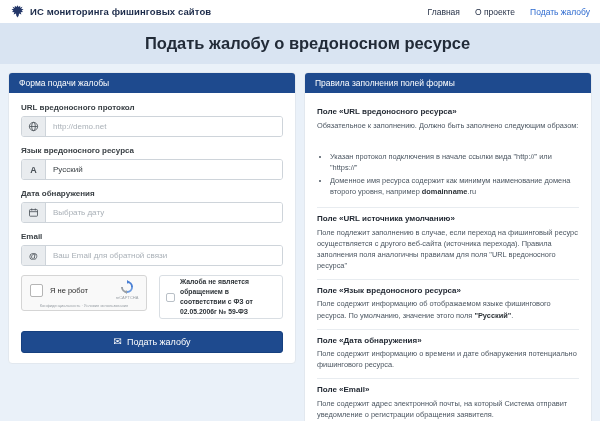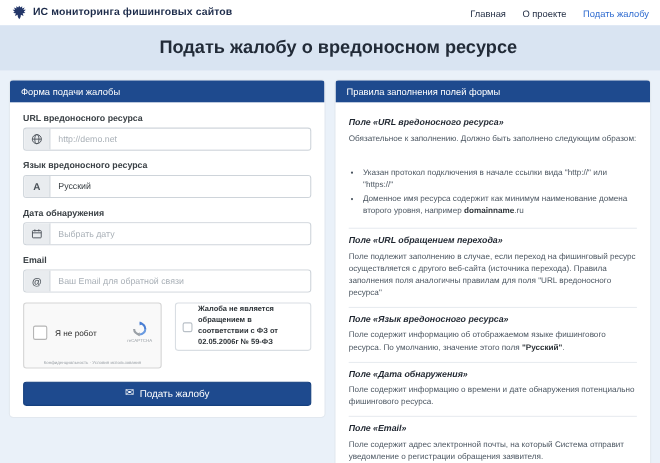--- a/index.html
+++ b/index.html
@@ -27,38 +27,38 @@
 
   
   .field { margin-bottom:9px; }
   .field label { display:block; font-size:8px; font-weight:bold; color:#3a4045; margin-bottom:4px; }
   .input-group { display:flex; border:1px solid #ced4da; border-radius:3px; height:21px; overflow:hidden; background:#fff; }
   .prefix { width:24px; background:#e9ecef; border-right:1px solid #ced4da; display:flex; align-items:center; justify-content:center; color:#495057; font-size:9px; font-weight:bold; flex:none; }
   .input-group input { flex:1; border:0; outline:0; font-size:8px; padding:0 7px; color:#3a4045; font-family:inherit; min-width:0; }
   .input-group input::placeholder { color:#a9b0b7; }
 
   .captcha-row { display:flex; gap:12px; margin:4px 0 12px; }
-  .recaptcha { flex:1; border:1px solid #d5d5d5; border-radius:3px; background:#f9f9f9; position:relative; height:60px; padding:6px 6px 12px 8px; display:flex; align-items:center; }
+  .recaptcha { flex:1; border:1px solid #d5d5d5; border-radius:3px; background:#f9f9f9; position:relative; height:36px; padding:6px 6px 12px 8px; display:flex; align-items:center; }
   .rc-check { width:13px; height:13px; background:#fff; border:1px solid #b5b5b5; border-radius:2px; flex:none; }
   .rc-label { font-size:7.5px; color:#2b2b2b; margin-left:7px; flex:1; }
   .rc-logo { display:flex; flex-direction:column; align-items:center; width:26px; flex:none; }
   .rc-brand { font-size:4px; color:#9aa0a6; margin-top:1px; white-space:nowrap; }
   .rc-terms { position:absolute; left:0; right:0; bottom:2px; text-align:center; font-size:4px; color:#9aa0a6; }
   .consent { flex:1; border:1px solid #d9dee3; border-radius:3px; background:#fff; height:44px; display:flex; align-items:center; padding:4px 6px; gap:5px; }
   .consent-check { width:9px; height:9px; border:1px solid #b9c0c7; border-radius:2px; background:#fff; flex:none; }
   .consent-text { font-size:6.8px; font-weight:bold; color:#2d3338; line-height:1.45; }
 
   .submit-btn { width:100%; height:22px; background:#1e4a8e; color:#fff; border:1px solid #16407f; border-radius:3px; font-size:9px; font-family:inherit; display:flex; align-items:center; justify-content:center; gap:5px; cursor:pointer; }
   .submit-btn .env { font-size:10px; line-height:1; }
 
   
   .rules-body { padding:8px 12px 10px; }
   .rule-section { padding:6px 0 8px; }
   .rule-section + .rule-section { border-top:1px solid #e8ecf0; }
-  .rule-section h3 { font-size:8px; color:#1f2630; margin-bottom:3.5px;font-style:italic; }
+  .rule-section h3 { font-size:8px; color:#1f2630; margin-bottom:3.5px; }
   .rule-section p, .rule-section li { font-size:7.4px; color:#4a5560; line-height:1.5; }
   .rule-section ul { margin:20px 0 2px; padding-left:13px; }
   .rule-section li { margin-bottom:2px; }
   .b { font-weight:bold; color:#2d3338; }
 </style>
 </head>
 <body>
 
 <header class="topbar">
   <div class="brand">
@@ -80,21 +80,21 @@
   <h1>Подать жалобу о вредоносном ресурсе</h1>
 </div>
 
 <main>
 
   <section class="card">
     <div class="card-header">Форма подачи жалобы</div>
     <div class="card-body">
 
       <div class="field">
-        <label>URL вредоносного ресурса</label>
+        <label>URL вредоносного протокол</label>
         <div class="input-group">
           <span class="prefix">
             <svg width="11" height="11" viewBox="0 0 16 16" fill="none" stroke="#495057" stroke-width="1.2">
                 <circle cx="8" cy="8" r="6"></circle>
                 <ellipse cx="8" cy="8" rx="2.7" ry="6"></ellipse>
                 <line x1="2" y1="8" x2="14" y2="8"></line>
               </svg>
           </span>
           <input type="text" placeholder="http://demo.net" style="">
         </div>
@@ -169,21 +169,21 @@
       <div class="rule-section">
         <h3>Поле «URL вредоносного ресурса»</h3>
         <p>Обязательное к заполнению. Должно быть заполнено следующим образом:</p>
         <ul>
           <li><span>Указан протокол подключения в начале ссылки вида "http://" или "https://"</span><span class="b"></span><span></span></li>
           <li><span>Доменное имя ресурса содержит как минимум наименование домена второго уровня, например </span><span class="b">domainname</span><span>.ru</span></li>
         </ul>
       </div>
 
       <div class="rule-section">
-        <h3>Поле «URL обращением перехода»</h3>
+        <h3>Поле «URL источника умолчанию»</h3>
         <p>Поле подлежит заполнению в случае, если переход на фишинговый ресурс осуществляется с другого веб-сайта (источника перехода). Правила заполнения поля аналогичны правилам для поля "URL вредоносного ресурса"</p>
       </div>
 
       <div class="rule-section">
         <h3>Поле «Язык вредоносного ресурса»</h3>
         <p><span>Поле содержит информацию об отображаемом языке фишингового ресурса. По умолчанию, значение этого поля </span><span class="b">"Русский"</span><span>.</span></p>
       </div>
 
       <div class="rule-section">
         <h3>Поле «Дата обнаружения»</h3>

